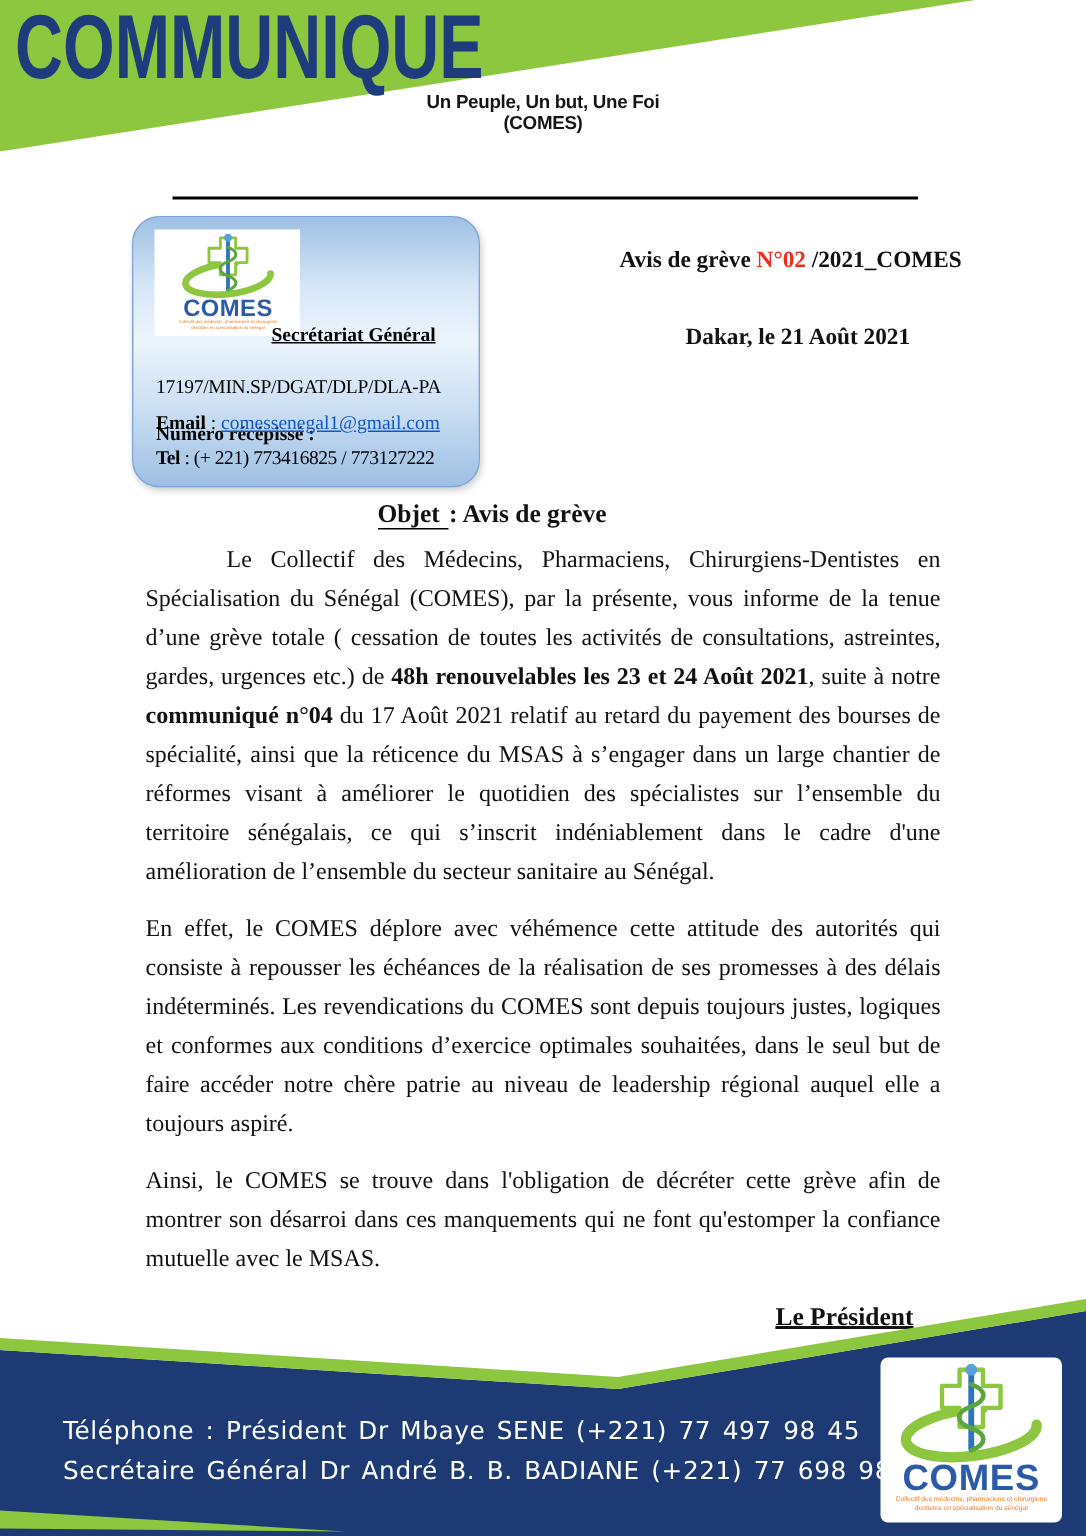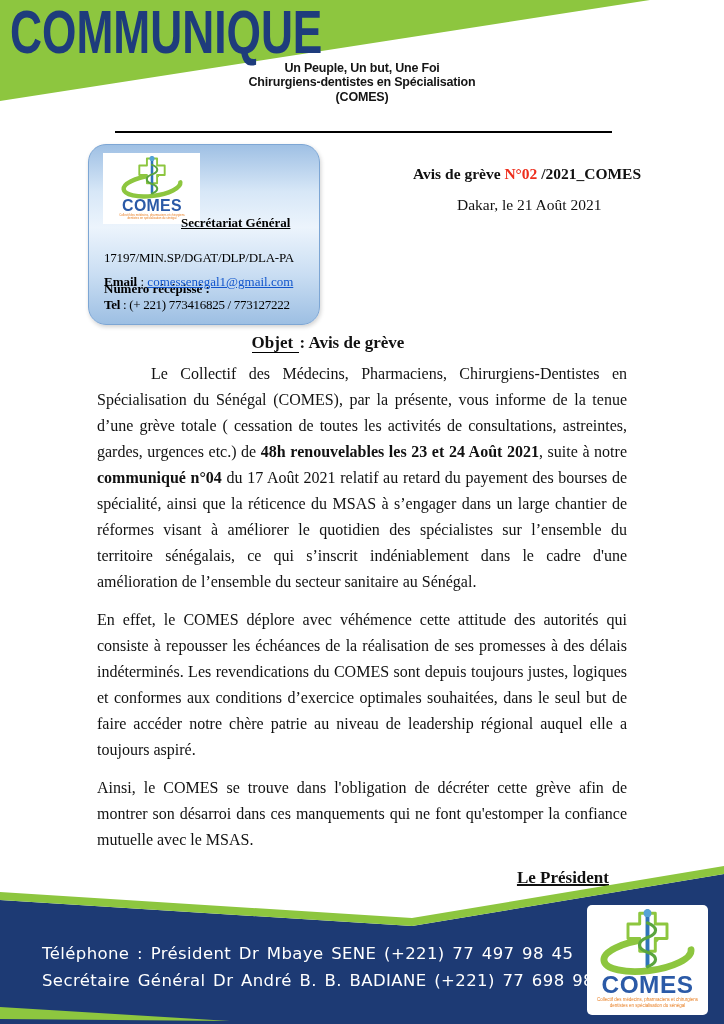--- a/index.html
+++ b/index.html
@@ -45,21 +45,21 @@
   .cc-receipt-label{top:88px;font-weight:bold;margin-top:48px;}
   .cc-receipt-number{top:105px;font-size:13px;letter-spacing:-0.2px;}
   .cc-email{top:129px;}
   .cc-tel{top:152px;letter-spacing:-0.3px;}
   .cc-bold{font-weight:bold;}
   .cc-link{color:#1155cc;text-decoration:underline;text-align:center;}
 
   
   .avis-line{position:absolute;left:413px;top:165px;font-weight:bold;font-size:15.5px;white-space:nowrap;}
   .avis-number{color:#ee2e1d;}
-  .dateline{position:absolute;left:457px;top:196px;font-weight:normal;font-size:15.5px;white-space:nowrap;}
+  .dateline{position:absolute;left:457px;top:216px;font-weight:bold;font-size:15.5px;white-space:nowrap;}
 
   
   .subject-line{position:absolute;left:0;top:333px;width:656px;text-align:center;font-weight:bold;font-size:17px;}
   .subject-label{border-bottom:1.6px solid #000;padding-right:2px;}
   .body-text{position:absolute;left:97px;top:361px;width:530px;font-size:16px;line-height:26px;text-align:justify;}
   .body-text p{margin:0 0 12px 0;}
   .body-text p.indent{text-indent:54px;}
   .signature{
     margin-top:10px;text-align:right;padding-right:18px;font-weight:bold;font-size:17px;
   }
@@ -84,21 +84,20 @@
   .logo-tag{font-family:"Liberation Sans",sans-serif;font-size:4.6px;fill:#e87c1e;}
 </style>
 </head>
 <body>
 
 <div class="top-band"></div>
 <div class="communique">COMMUNIQUE</div>
 
 <div class="gov-header">
   <div>Un Peuple, Un but, Une Foi</div>
-  <div>Chirurgiens-dentistes en Spécialisation</div>
   <div>(COMES)</div>
 </div>
 <div class="header-rule"></div>
 
 <div class="contact-card">
   <div class="logo-box-header">
     <svg class="comes-logo" viewBox="0 0 120 104">
       <ellipse cx="60" cy="47" rx="45" ry="16" fill="none" stroke="#8dc63f" stroke-width="7" stroke-linecap="round" pathLength="100" stroke-dasharray="80 20" transform="rotate(-7 60 47)"></ellipse>
       <path d="M52,4 h16 v11 h12 v15 h-12 v13 h-16 v-13 h-12 v-15 h12 z" fill="#ffffff" stroke="#8dc63f" stroke-width="3" stroke-linejoin="round"></path>
       <rect x="58" y="0" width="4" height="60" rx="1.5" fill="#2e74b8"></rect>

